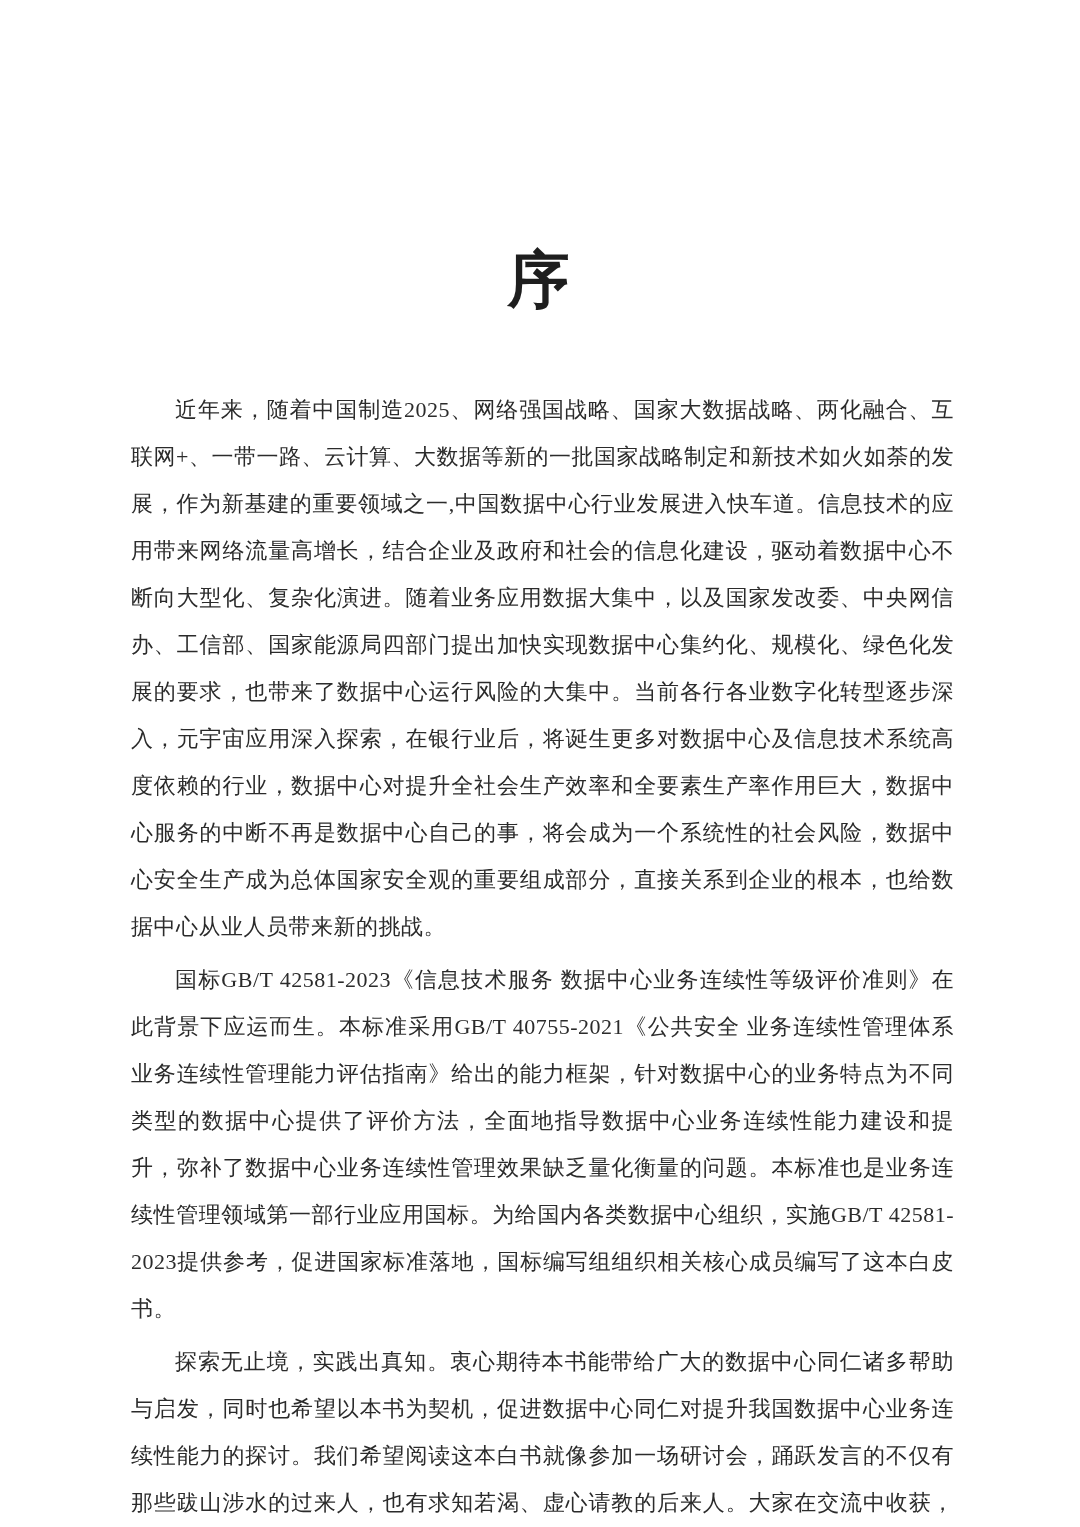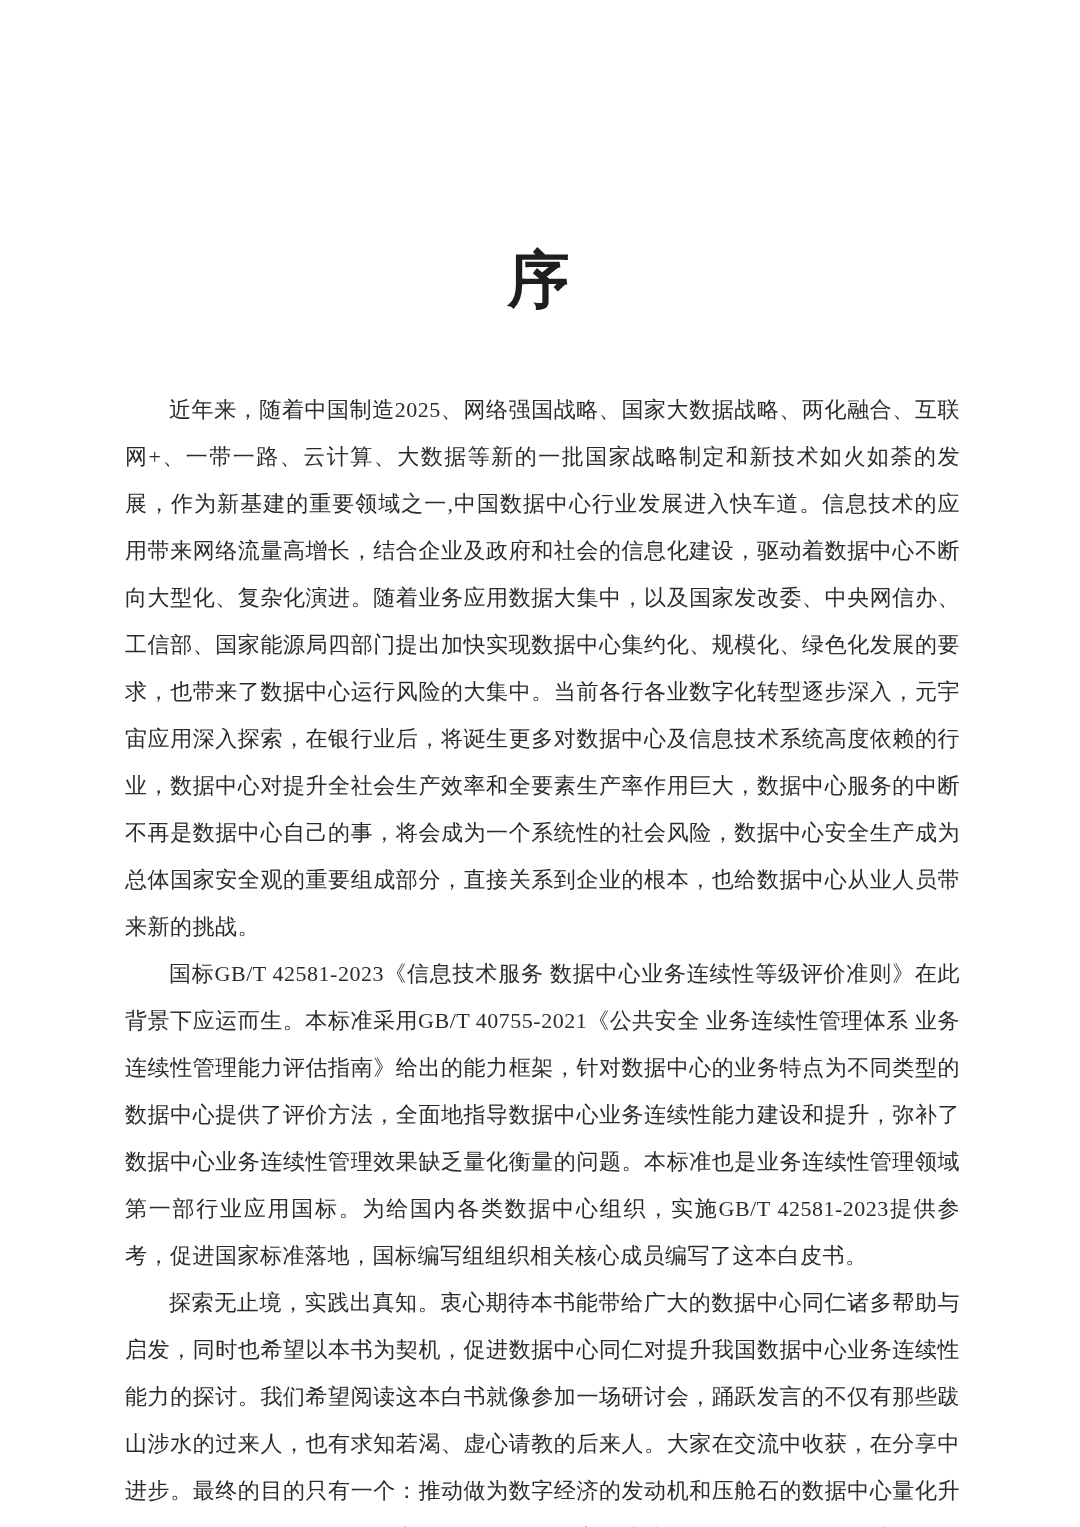--- a/index.html
+++ b/index.html
@@ -27,21 +27,21 @@
     color: #1e1e1e;
   }
   .content {
     margin: 64px 120px 0 125px;
     font-size: 22px;
     line-height: 47px;
     text-align: justify;
     letter-spacing: 0.5px;
   }
   .para {
-    margin: 0;
+    margin: 6px;
     text-indent: 2em;
   }
 </style>
 </head>
 <body>
 
 <div class="page">
   <h1 class="title">序</h1>
 
   <div class="content">

